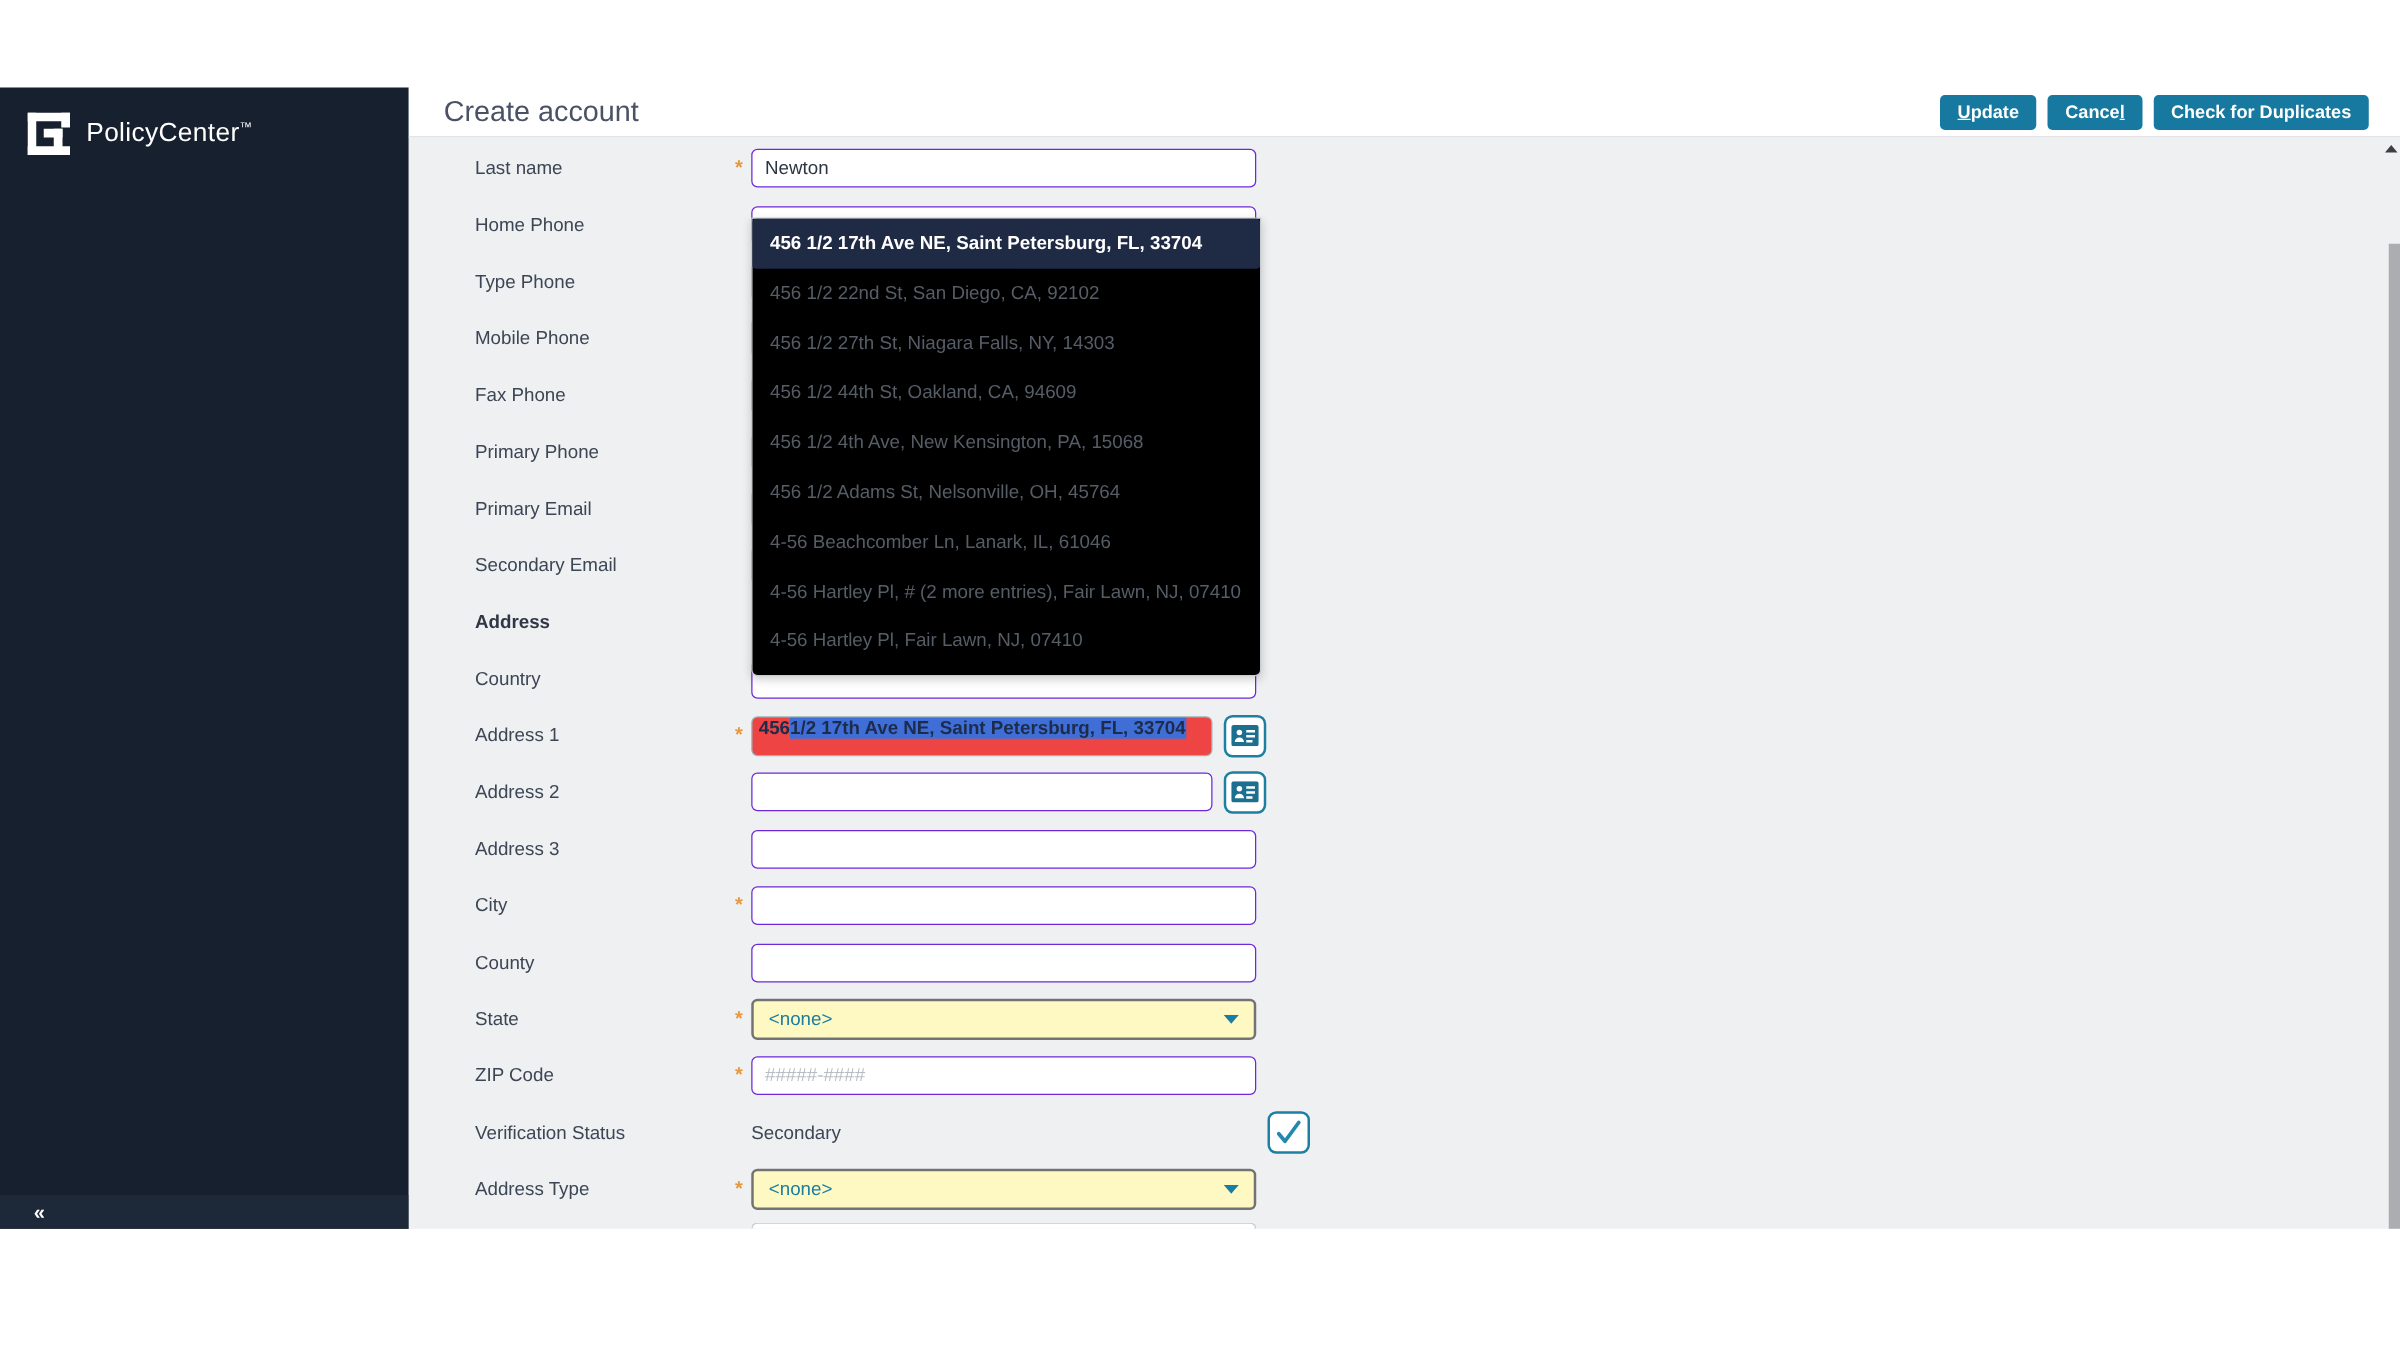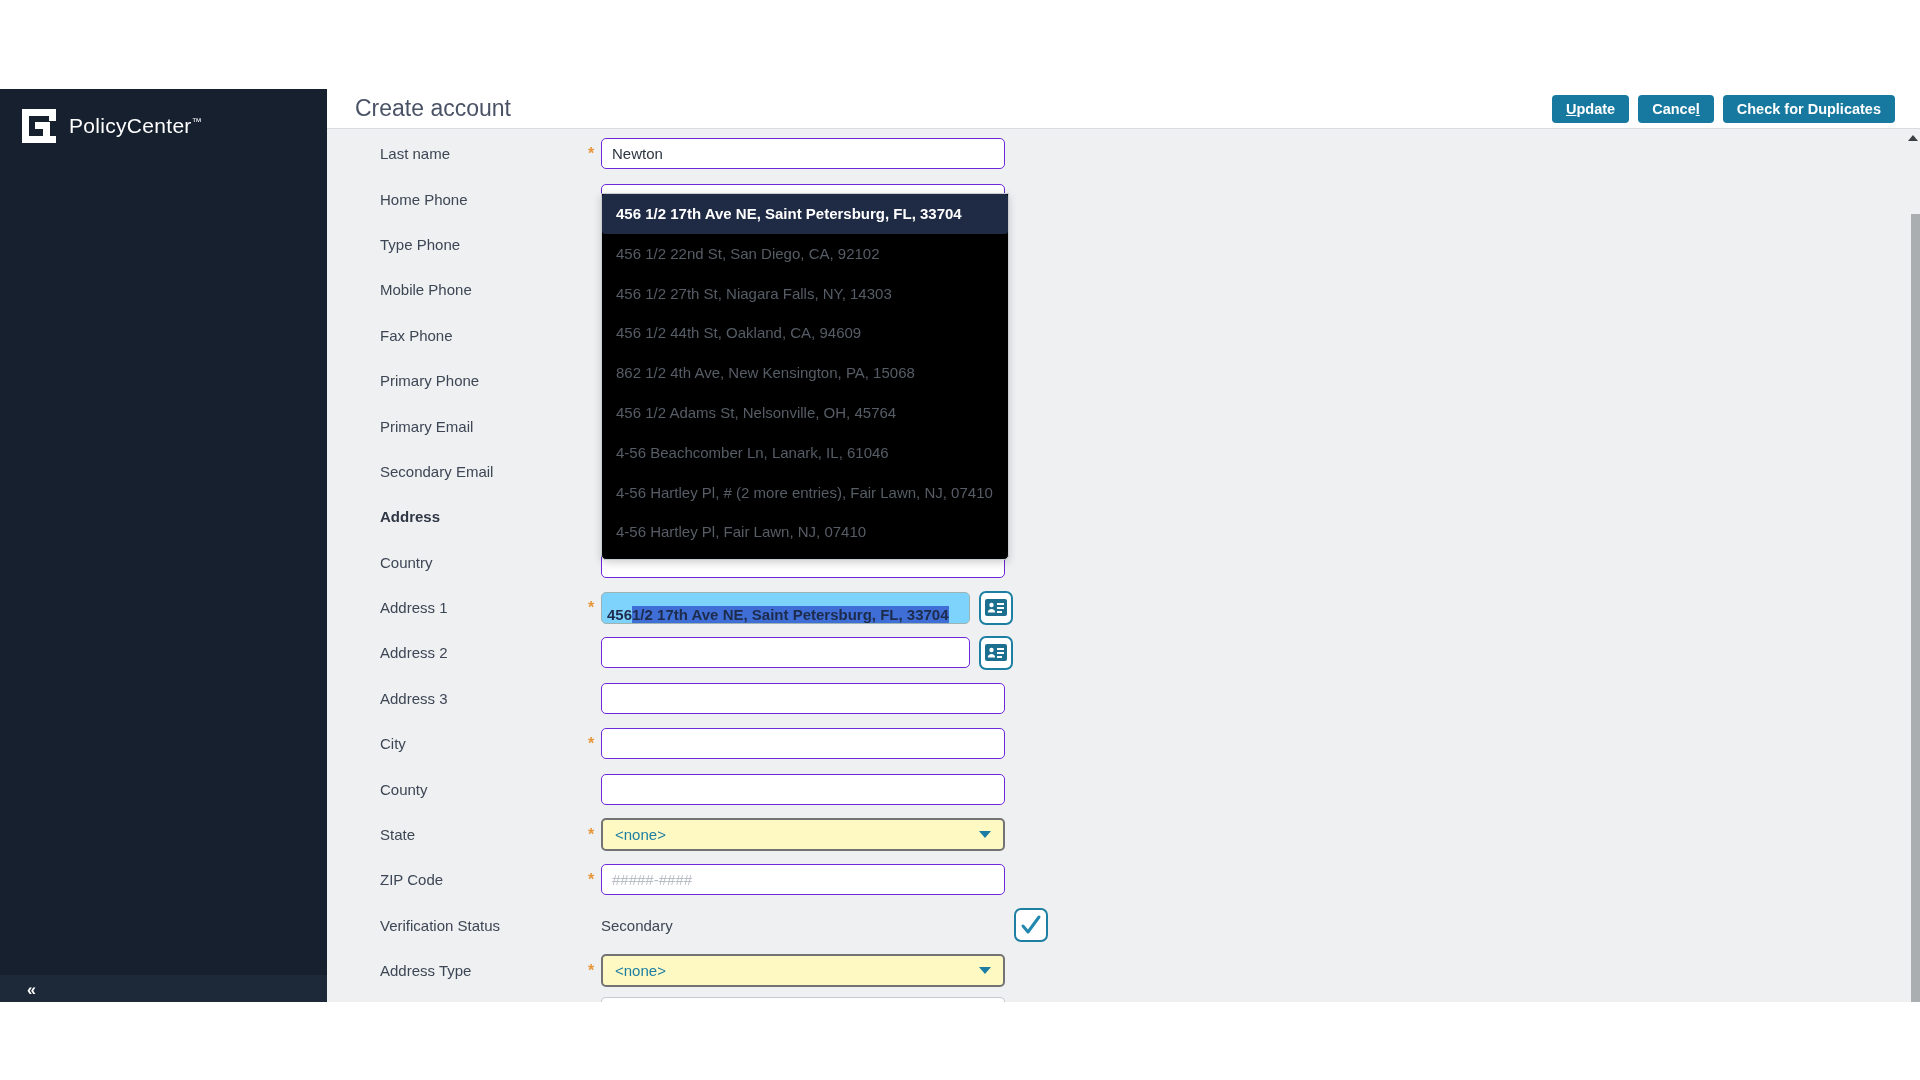--- a/index.html
+++ b/index.html
@@ -1,20 +1,20 @@
 <!DOCTYPE html>
 <html><head>
 <meta charset="utf-8">
 <style>
   html,body{margin:0;padding:0;}
   body{
     width:1920px;height:1080px;position:relative;overflow:hidden;
     background:#ffffff;font-family:"Liberation Sans",sans-serif;
   }
-  .app{position:absolute;top:89px;left:0;width:1920px;height:913px;}
+  .app{position:absolute;top:70px;left:0;width:1920px;height:913px;}
 
   
   .sidebar{position:absolute;top:0;left:0;width:327px;height:913px;background:#16202e;}
   .logo{position:absolute;top:20px;left:22px;display:flex;align-items:center;gap:13px;}
   .logo-text{color:#ffffff;font-size:21px;font-weight:400;letter-spacing:.3px;}
   .logo-text sup{font-size:10px;}
   .sidebar-footer{position:absolute;left:0;bottom:0;width:100%;height:27px;background:#1d2939;}
   .collapse{position:absolute;left:27px;bottom:3px;color:#ffffff;font-size:16px;font-weight:700;cursor:pointer;}
 
   
@@ -31,21 +31,21 @@
   .rows{position:absolute;top:2px;left:0;width:100%;}
   .row{display:flex;align-items:center;height:45.4px;}
   .label-col{box-sizing:border-box;width:261px;padding-left:53px;font-size:15px;color:#3d4654;flex:none;}
   .label-col.section{font-weight:700;color:#2f3744;}
   .req-col{width:13px;flex:none;color:#e8973b;font-size:16px;font-weight:700;}
   .input{box-sizing:border-box;width:404px;height:31px;border:1px solid #6d28d9;border-radius:5px;
     background:#fff;font-size:15px;color:#2d3542;padding:0 10px;font-family:"Liberation Sans",sans-serif;outline:none;}
   .input::placeholder{color:#b8bdc3;}
   .input.short{width:369px;}
   .autofill{box-sizing:border-box;width:369px;height:32px;border:1px solid #9db3b3;border-radius:5px;
-    background:#7dd3fc;display:flex;align-items:flex-end;padding:0 5px;font-size:15px;font-weight:700;
+    background:#ef4444;display:flex;align-items:flex-start;padding:0 5px;font-size:15px;font-weight:700;
     color:#1d2b4c;white-space:nowrap;overflow:hidden;cursor:text;}
   .autofill .sel{background:#3f6fd6;}
   .selectbox{box-sizing:border-box;width:404px;height:33px;border:2px solid #737373;border-radius:5px;
     background:#fef9c3;display:flex;align-items:center;padding:0 12px;color:#1b7da3;font-size:15px;cursor:pointer;}
   .caret{margin-left:auto;width:0;height:0;border-left:6px solid transparent;border-right:6px solid transparent;
     border-top:7px solid #1b7da3;}
   .icon-btn{box-sizing:border-box;width:34px;height:34px;margin-left:9px;border:2px solid #1d7fa2;border-radius:7px;
     background:#fff;display:flex;align-items:center;justify-content:center;padding:0;cursor:pointer;flex:none;}
   .static-text{font-size:15px;color:#3d4654;}
   .verify-wrap{display:flex;align-items:center;width:404px;}
@@ -229,21 +229,21 @@
             <span>&lt;none&gt;</span>
             <span class="caret"></span>
           </div>
         </div>
       </div>
     <div class="dropdown" id="address-dropdown">
         <div class="dd-item selected">456 1/2 17th Ave NE, Saint Petersburg, FL, 33704</div>
         <div class="dd-item">456 1/2 22nd St, San Diego, CA, 92102</div>
         <div class="dd-item">456 1/2 27th St, Niagara Falls, NY, 14303</div>
         <div class="dd-item">456 1/2 44th St, Oakland, CA, 94609</div>
-        <div class="dd-item">862 1/2 4th Ave, New Kensington, PA, 15068</div>
+        <div class="dd-item">456 1/2 4th Ave, New Kensington, PA, 15068</div>
         <div class="dd-item">456 1/2 Adams St, Nelsonville, OH, 45764</div>
         <div class="dd-item">4-56 Beachcomber Ln, Lanark, IL, 61046</div>
         <div class="dd-item">4-56 Hartley Pl, # (2 more entries), Fair Lawn, NJ, 07410</div>
         <div class="dd-item">4-56 Hartley Pl, Fair Lawn, NJ, 07410</div>
       </div>
     <div class="sliver"></div>
     <div class="scroll-arrow"></div>
     <div class="scroll-thumb"></div>
   </div>
 

